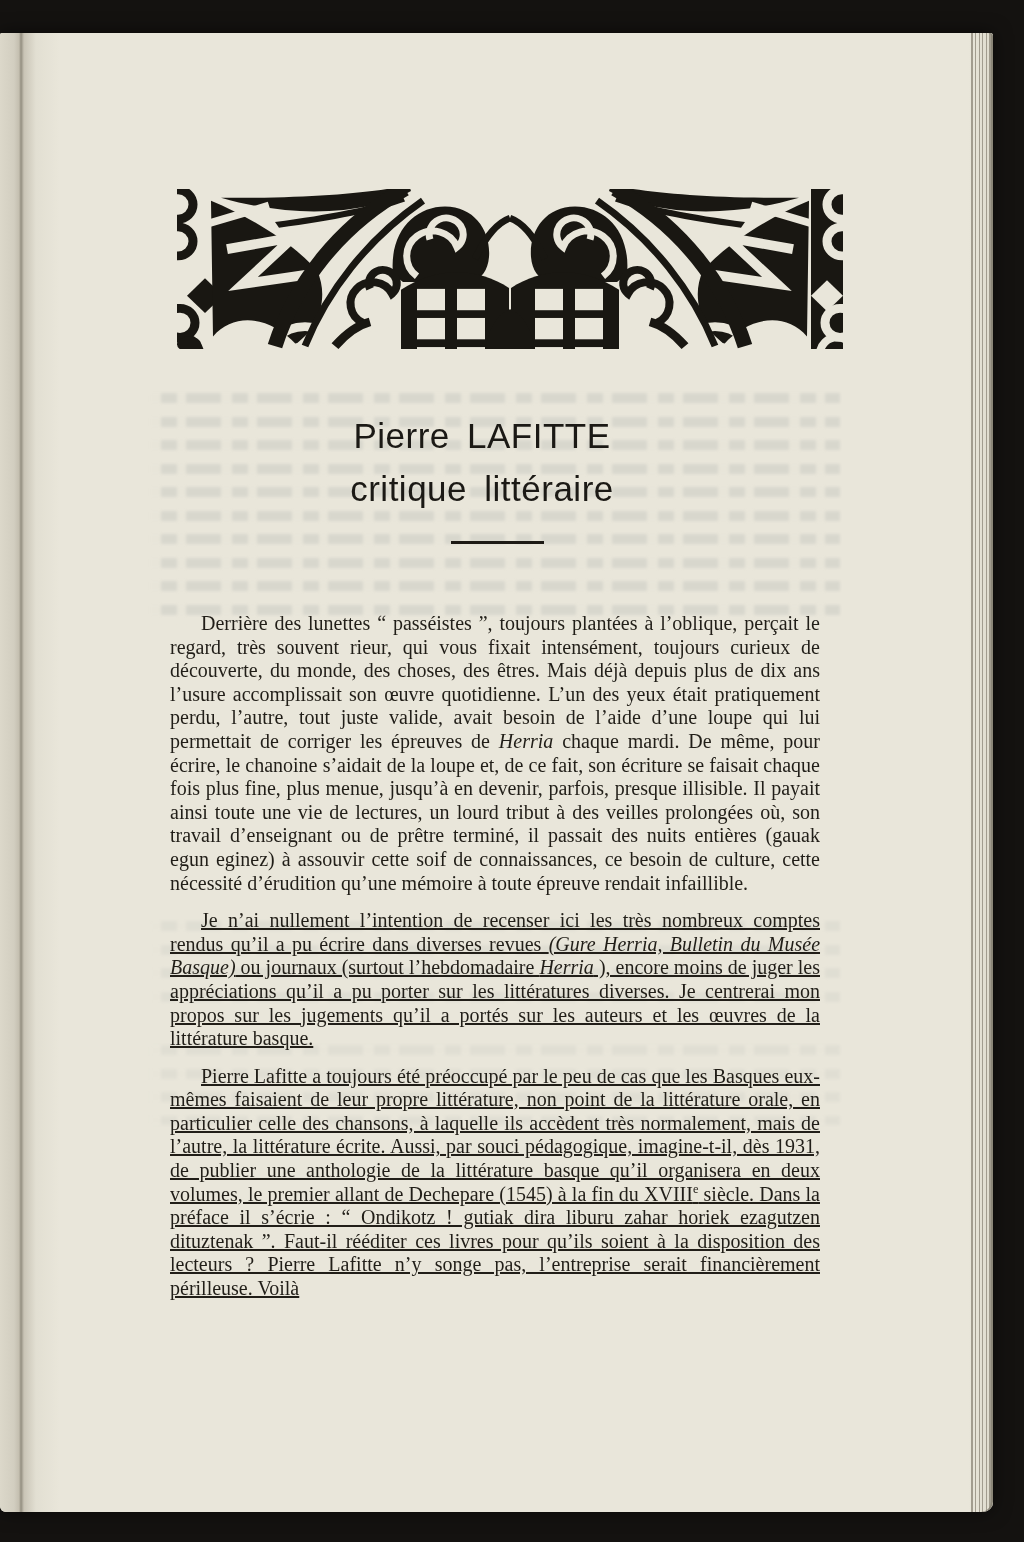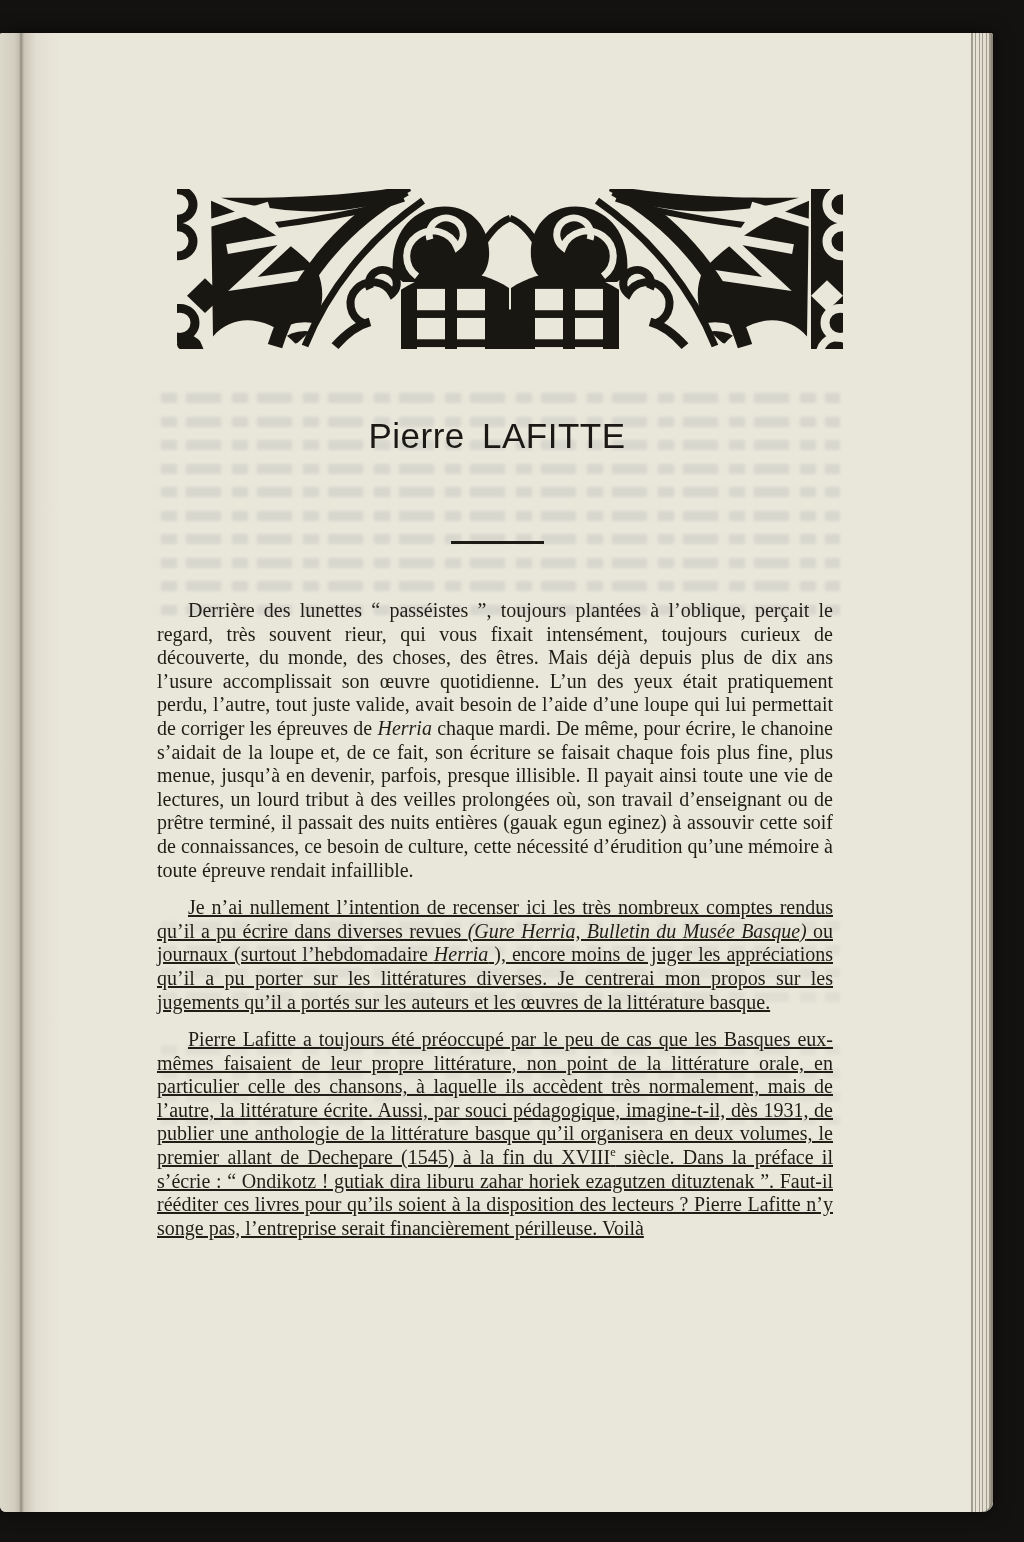--- a/index.html
+++ b/index.html
@@ -51,37 +51,37 @@
 
   
   .ornament{position:absolute;left:177px;top:156px;width:666px;height:160px;}
   .ink{fill:#191712;}
   .pap{fill:#e9e6da;}
   .inkS{stroke:#191712;fill:none;}
   .papS{stroke:#e9e6da;fill:none;}
 
   
   .title-block{
-    position:absolute;left:157px;top:376px;width:680px;text-align:center;
+    position:absolute;left:142px;top:376px;width:680px;text-align:center;
     font-family:"Liberation Sans", sans-serif;color:#1b1915;
     font-size:35px;line-height:53px;font-weight:400;
     letter-spacing:.5px;word-spacing:7px;
   }
   .rule{
     position:absolute;left:451px;top:508px;width:93px;height:0;
     border-top:3px solid #1d1a15;
   }
 
   
   .body-text{
     position:absolute;left:157px;top:566px;width:676px;
     color:#211e18;font-size:20px;line-height:23.6px;
     text-align:justify;
   }
-  .body-text p{margin:0;text-indent:31px;}
+  .body-text p{margin:13px;text-indent:31px;}
   .body-text p + p{margin-top:14px;text-decoration:underline;}
   .it{font-style:italic;}
   sup{font-size:.62em;line-height:0;}
 </style>
 </head>
 <body>
 
 <div class="page">
   <div class="gutter"></div>
   <div class="edge-stack"></div>
@@ -147,20 +147,21 @@
         <circle class="papS" stroke-width="9" cx="665" cy="16" r="15"></circle>
         <circle class="papS" stroke-width="9" cx="665" cy="54" r="15"></circle>
         <circle class="papS" stroke-width="9" cx="663" cy="138" r="15"></circle>
         <circle class="papS" stroke-width="8" cx="660" cy="170" r="17"></circle>
         <polygon class="pap" points="650,94 666,110 650,126 634,110"></polygon>
       </g>
     </svg>
 
     <div class="title-block">
       <div>Pierre LAFITTE</div>
+      <div>critique littéraire</div>
     </div>
     <div class="rule"></div>
 
     <div class="body-text">
       <p><span>Derrière des lunettes “ passéistes ”, toujours plantées à l’oblique, perçait le regard, très souvent rieur, qui vous fixait intensément, toujours curieux de découverte, du monde, des choses, des êtres. Mais déjà depuis plus de dix ans l’usure accomplissait son œuvre quotidienne. L’un des yeux était pratiquement perdu, l’autre, tout juste valide, avait besoin de l’aide d’une loupe qui lui permettait de corriger les épreuves de </span><span class="it">Herria</span><span> chaque mardi. De même, pour écrire, le chanoine s’aidait de la loupe et, de ce fait, son écriture se faisait chaque fois plus fine, plus menue, jusqu’à en devenir, parfois, presque illisible. Il payait ainsi toute une vie de lectures, un lourd tribut à des veilles prolongées où, son travail d’enseignant ou de prêtre terminé, il passait des nuits entières (gauak egun eginez) à assouvir cette soif de connaissances, ce besoin de culture, cette nécessité d’érudition qu’une mémoire à toute épreuve rendait infaillible.</span></p>
       <p><span>Je n’ai nullement l’intention de recenser ici les très nombreux comptes rendus qu’il a pu écrire dans diverses revues </span><span class="it">(Gure Herria, Bulletin du Musée Basque)</span><span> ou journaux (surtout l’hebdomadaire </span><span class="it">Herria</span><span> ), encore moins de juger les appréciations qu’il a pu porter sur les littératures diverses. Je centrerai mon propos sur les jugements qu’il a portés sur les auteurs et les œuvres de la littérature basque.</span></p>
       <p><span>Pierre Lafitte a toujours été préoccupé par le peu de cas que les Basques eux-mêmes faisaient de leur propre littérature, non point de la littérature orale, en particulier celle des chansons, à laquelle ils accèdent très normalement, mais de l’autre, la littérature écrite. Aussi, par souci pédagogique, imagine-t-il, dès 1931, de publier une anthologie de la littérature basque qu’il organisera en deux volumes, le premier allant de Dechepare (1545) à la fin du XVIII</span><sup>e</sup><span> siècle. Dans la préface il s’écrie : “ Ondikotz ! gutiak dira liburu zahar horiek ezagutzen dituztenak ”. Faut-il rééditer ces livres pour qu’ils soient à la disposition des lecteurs ? Pierre Lafitte n’y songe pas, l’entreprise serait financièrement périlleuse. Voilà</span></p>
     </div>
 
   </div>

